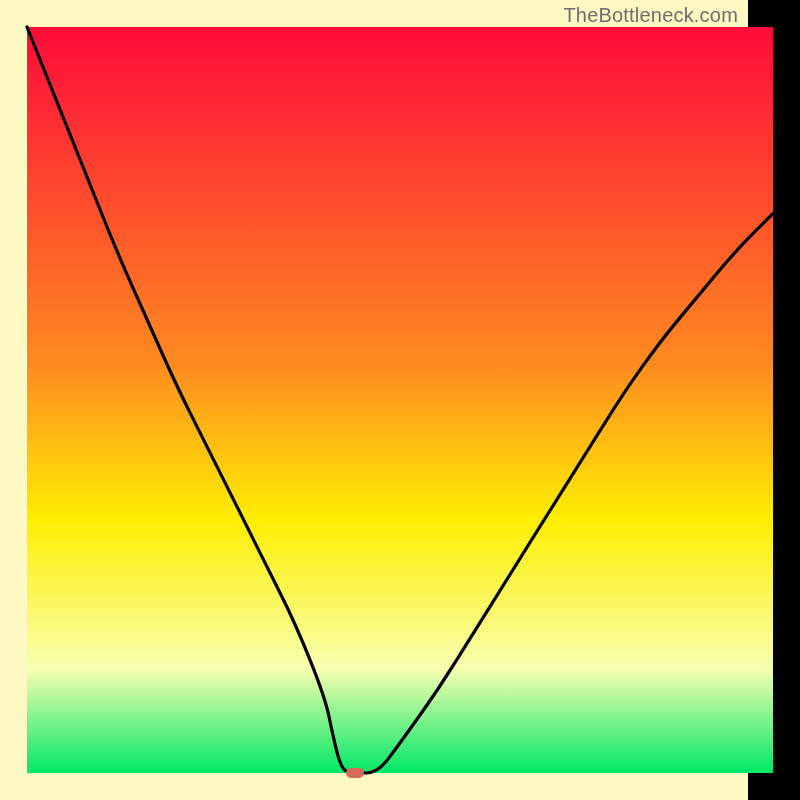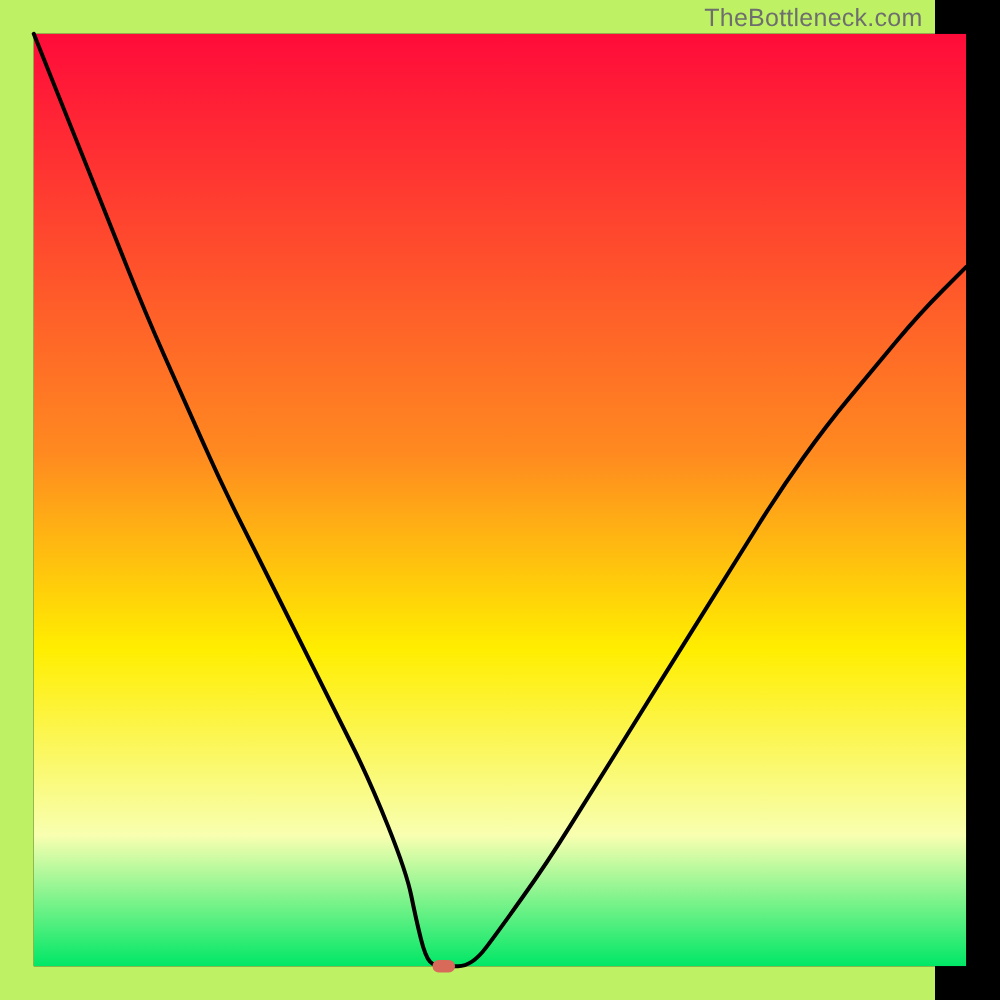--- a/index.html
+++ b/index.html
@@ -10,21 +10,21 @@
     background: #000;
     overflow: hidden;
     font-family: Arial, Helvetica, sans-serif;
   }
   .frame {
     position: absolute;
     left: 0;
     top: 0;
     width: 748px;
     height: 800px;
-    background: #bef264;
+    background: #fef9c3;
   }
   .watermark {
     position: absolute;
     top: 4px;
     right: 10px;
     color: #6e6e6e;
     font-size: 20px;
     font-weight: 500;
     letter-spacing: 0.2px;
   }

